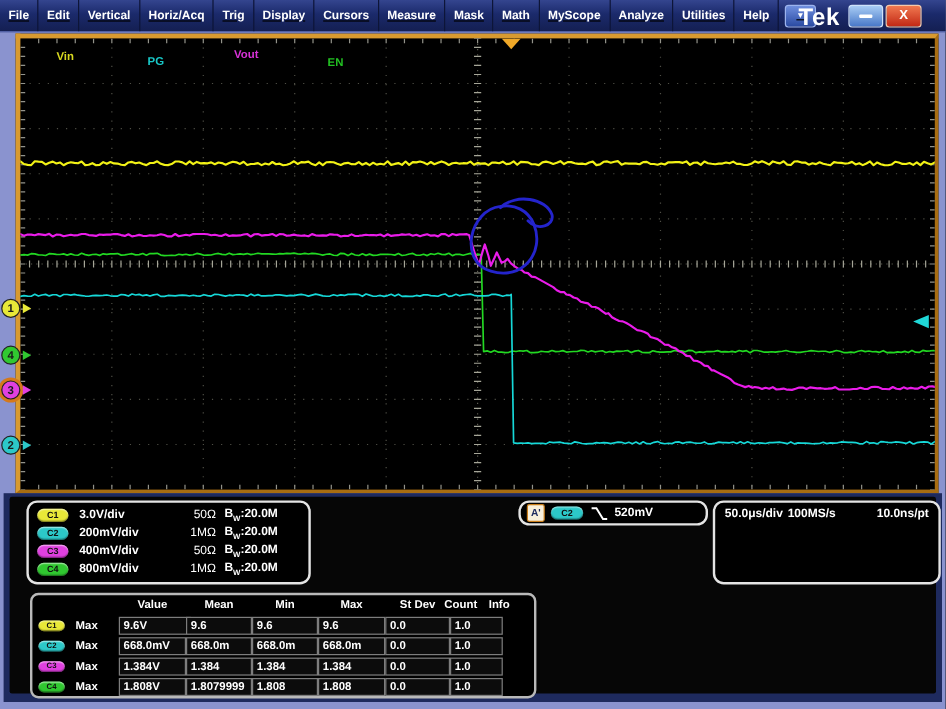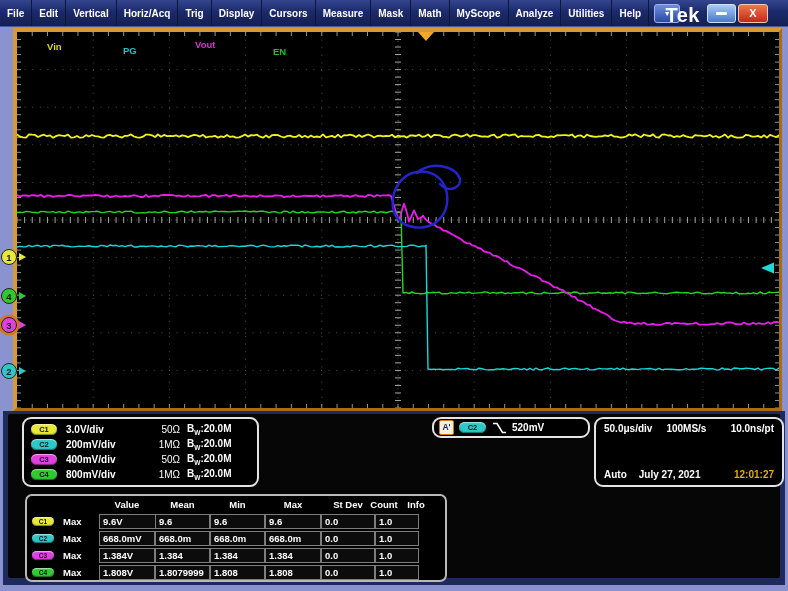--- a/index.html
+++ b/index.html
@@ -7,21 +7,21 @@
     width:788px;height:591px;position:relative;overflow:hidden;
     background:#8a93cf;
     font-family:"Liberation Sans","DejaVu Sans",sans-serif;
     -webkit-font-smoothing:antialiased;
   }
   
   .menubar{
     position:absolute;left:0;top:0;width:788px;height:26px;
     background:linear-gradient(#34458f 0%,#1b2a6b 45%,#141f52 100%);
     border-bottom:1px solid #4a5aa0;
-    display:flex;align-items:center;z-index:30;
+    display:flex;align-items:center;z-index:30;text-decoration:underline;
   }
   .menu-items{display:flex;height:100%;align-items:stretch;}
   .menu-item{
     color:#ffffff;font-size:10px;font-weight:600;
     display:flex;align-items:center;padding:0 7px;
     border-right:1px solid #0d1538;cursor:default;white-space:nowrap;
   }
   .menu-dropdown{
     width:24px;height:17px;margin-left:5px;border-radius:3px;
     background:linear-gradient(#6e8ede,#2a4aa2);
@@ -572,29 +572,23 @@
   <span class="pill" id="trig-src" style="background: rgb(44, 200, 200);">C2</span>
   <svg class="slope" width="15" height="12" viewBox="0 0 15 12">
     <path d="M1,1.5 H5 L10.5,10.5 H14" stroke="#ffffff" stroke-width="1.6" fill="none"></path>
   </svg>
   <span class="lvl">520mV</span>
 </div>
 
 <div class="box acq-box">
   <div class="acq-line">
     <span>50.0μs/div</span>
-    <span style="margin-left:14px">100MS/s</span>
+    <span style="margin-left:4px">100MS/s</span>
     <span class="sp"></span>
     <span>10.0ns/pt</span>
-  </div>
-  <div class="acq-line">
-    <span>Auto</span>
-    <span style="margin-left:12px">July 27, 2021</span>
-    <span class="sp"></span>
-    <span id="acq-time" style="color: rgb(234, 164, 20);">12:01:27</span>
   </div>
 </div>
 
 <div class="box meas-table" id="meas-table">
     <span class="meas-header" style="left: 72px; width: 56px;">Value</span>
     <span class="meas-header" style="left: 128px; width: 55px;">Mean</span>
     <span class="meas-header" style="left: 183px; width: 55px;">Min</span>
     <span class="meas-header" style="left: 238px; width: 56px;">Max</span>
     <span class="meas-header" style="left: 294px; width: 54px;">St Dev</span>
     <span class="meas-header" style="left: 335px; width: 44px;">Count</span>

